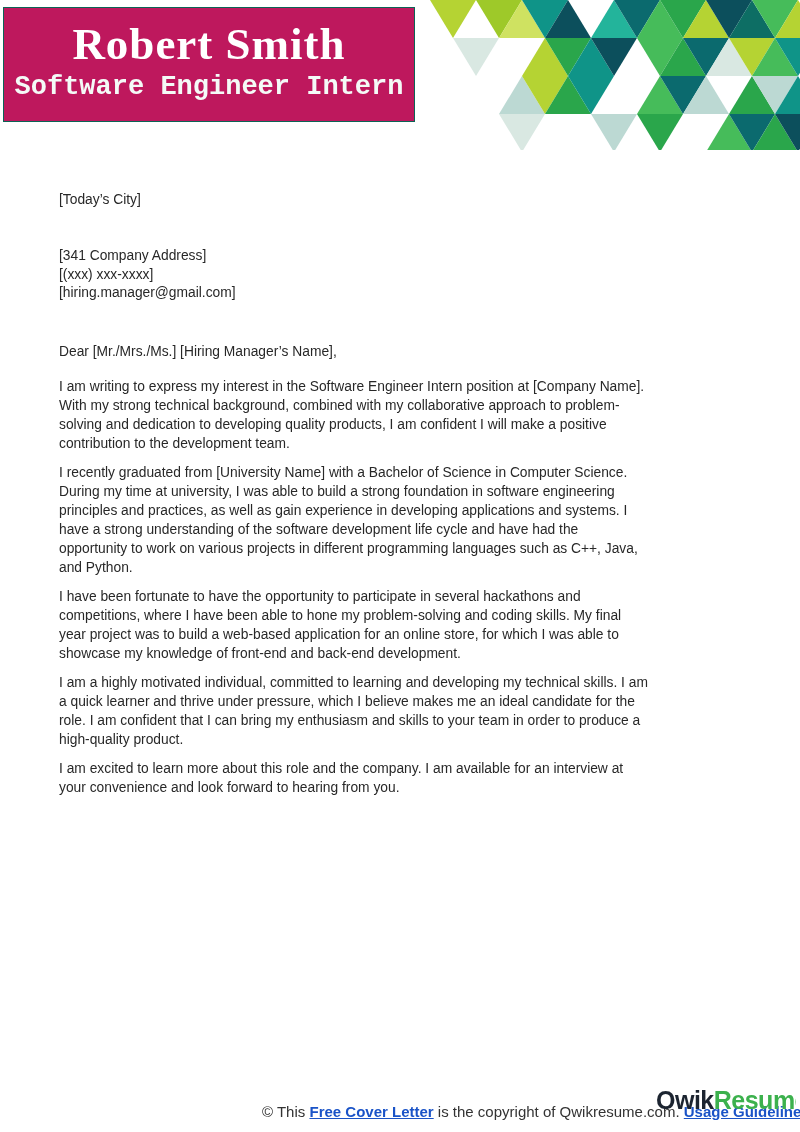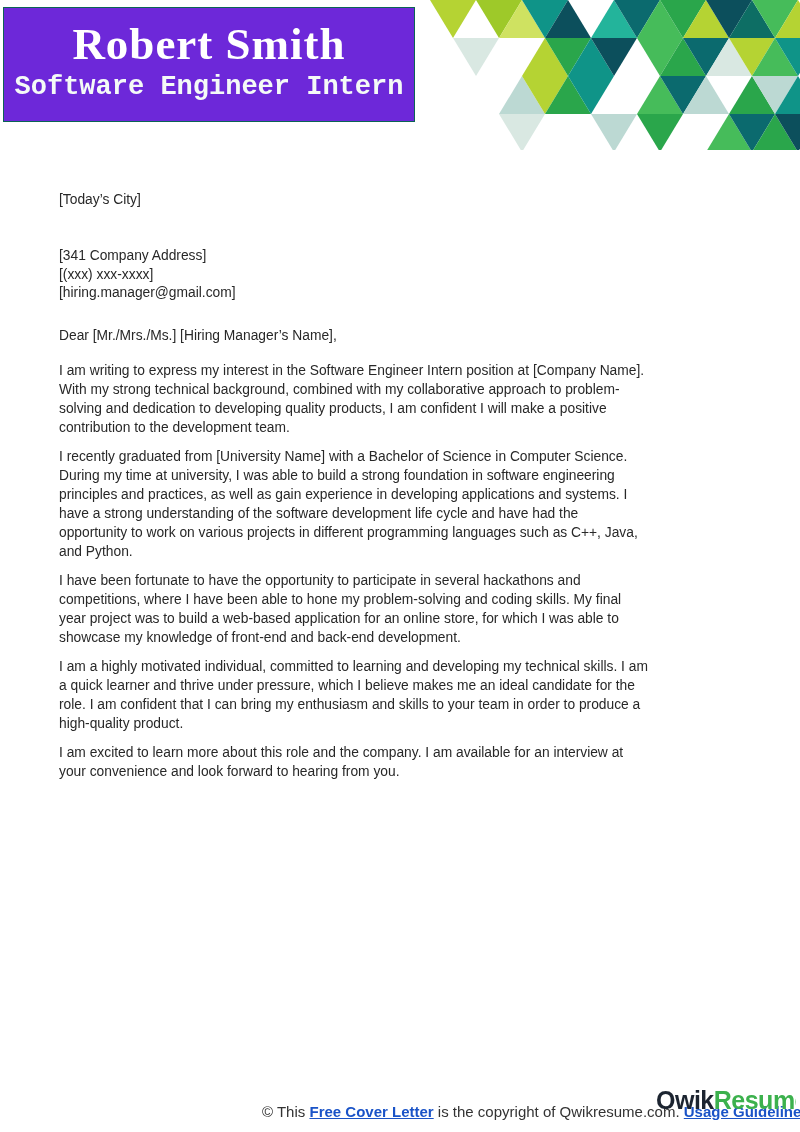--- a/index.html
+++ b/index.html
@@ -12,21 +12,21 @@
     overflow: hidden;
     font-family: "Liberation Sans", sans-serif;
     color: #282828;
   }
 
   
   .banner {
     position: absolute;
     left: 3px; top: 7px;
     width: 412px; height: 115px;
-    background: #6d28d9;
+    background: #be185d;
     border: 1px solid #0c6355;
     text-align: center;
   }
   .banner .name {
     margin-top: 10px;
     font-family: "Liberation Serif", serif;
     font-weight: bold;
     font-size: 45px;
     line-height: 52px;
     color: #ffffff;
@@ -47,21 +47,21 @@
 
   
   .letter {
     position: absolute;
     left: 59px; top: 190px;
     width: 706px;
     font-size: 13.8px;
     line-height: 19px;
   }
   .date-line { margin-bottom: 38px; }
-  .address-block { line-height: 18.5px; margin-bottom: 23px; }
+  .address-block { line-height: 18.5px; margin-bottom: 39px; }
   .salutation { margin-bottom: 16px; }
   .letter p { margin: 0 0 10px 0; white-space: pre-line; }
   .closing { white-space: pre-line; }
 
   
   .footer-line {
     position: absolute;
     left: 262px; top: 1104px;
     font-size: 15px;
     line-height: 15px;

